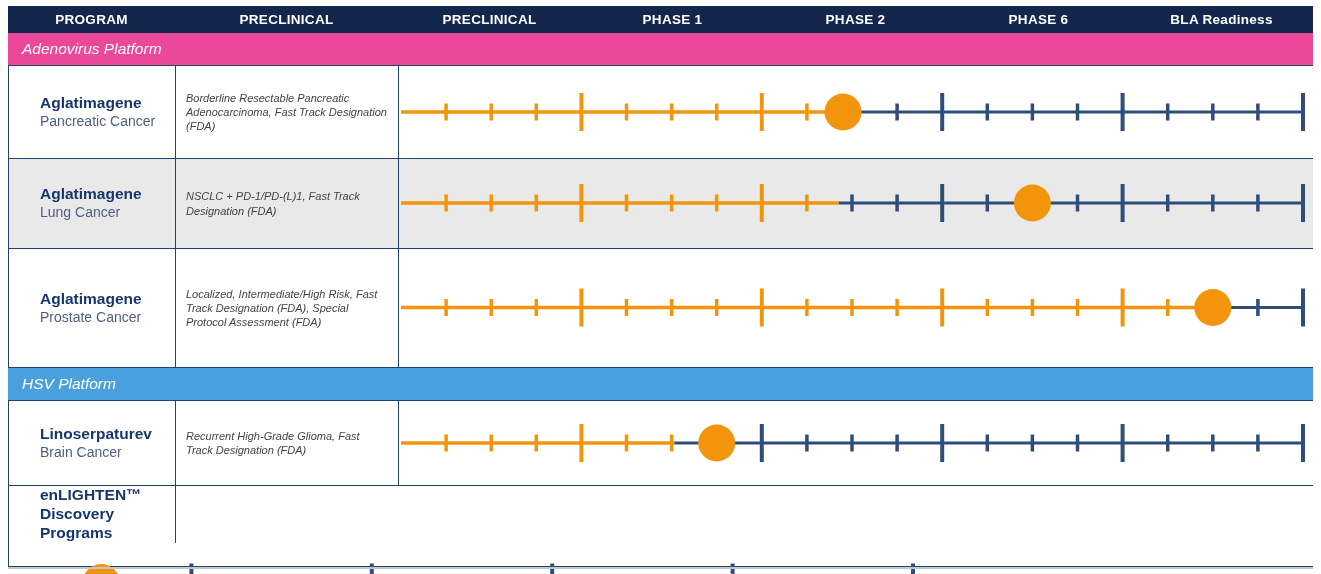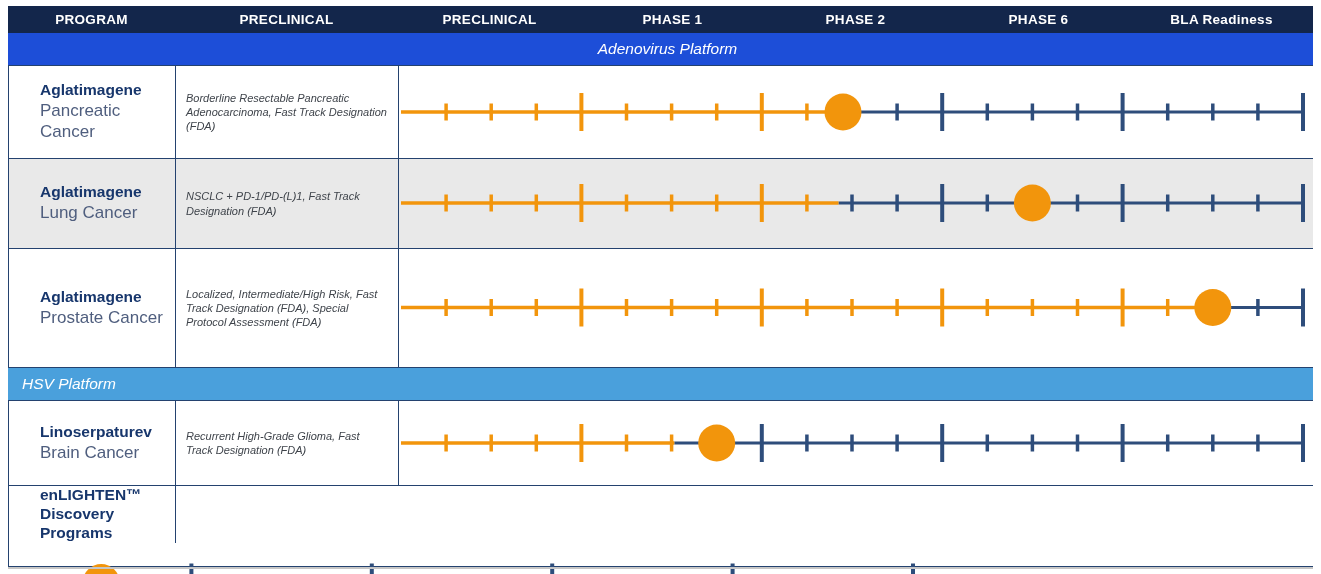--- a/index.html
+++ b/index.html
@@ -14,41 +14,41 @@
   
   .banner{height:32px;display:flex;align-items:center;color:#fff;font-style:italic;font-size:15.5px;padding-left:14px;box-sizing:border-box;}
   
   .prow{display:flex;box-sizing:border-box;border-bottom:1.5px solid #24426F;border-left:1.5px solid #24426F;background:#fff;}
   .prow.first{border-top:1.5px solid #24426F;}
   .cell{box-sizing:border-box;display:flex;flex-direction:column;justify-content:center;}
   .cell-program{width:167px;padding-left:31px;border-right:1.5px solid #24426F;}
   .cell-indication{width:223px;padding-left:10px;padding-right:10px;border-right:1.5px solid #24426F;}
   .cell-track{width:913.5px;position:relative;}
   .prog-name{font-weight:bold;font-size:15.5px;line-height:1.22;color:#17366C;}
-  .prog-sub{font-size:17px;line-height:1.25;color:#4F5E7E;}
+  .prog-sub{font-size:14px;line-height:1.25;color:#4F5E7E;}
   .indic{font-style:italic;font-size:11px;line-height:1.3;color:#3F444B;}
   .track-svg{position:absolute;left:0;top:0;}
   .bottom-line{position:absolute;left:8px;top:567px;width:1305px;height:2px;}
 </style>
 </head>
 <body>
 
 <div id="stage">
   <div id="pipeline">
     <div class="hdr" style="background: rgb(19, 38, 75);">
         <div class="hdr-cell" style="width: 167px;">PROGRAM</div>
         <div class="hdr-cell" style="width: 223px;">PRECLINICAL</div>
         <div class="hdr-cell" style="width: 183px;">PRECLINICAL</div>
         <div class="hdr-cell" style="width: 183px;">PHASE 1</div>
         <div class="hdr-cell" style="width: 183px;">PHASE 2</div>
         <div class="hdr-cell" style="width: 183px;">PHASE 6</div>
         <div class="hdr-cell" style="width: 183px;">BLA Readiness</div>
       </div>
 
-  <div class="banner" style="background: #1d4ed8; justify-content: center;">
+  <div class="banner" style="background: #ec4899;">
     <span>Adenovirus Platform</span>
   </div>
       <div class="prow first" style="height: 94px;">
     <div class="cell cell-program">
       <div class="prog-name">Aglatimagene</div>
       <div class="prog-sub">Pancreatic Cancer</div>
     </div>
     <div class="cell cell-indication">
       <div class="indic">Borderline Resectable Pancreatic Adenocarcinoma, Fast Track Designation (FDA)</div>
     </div>

